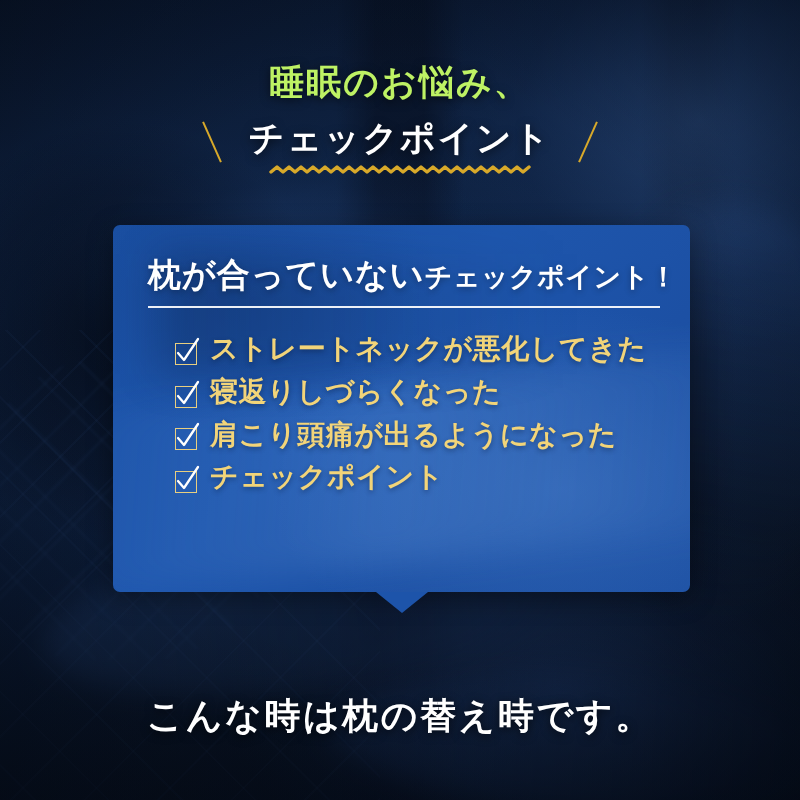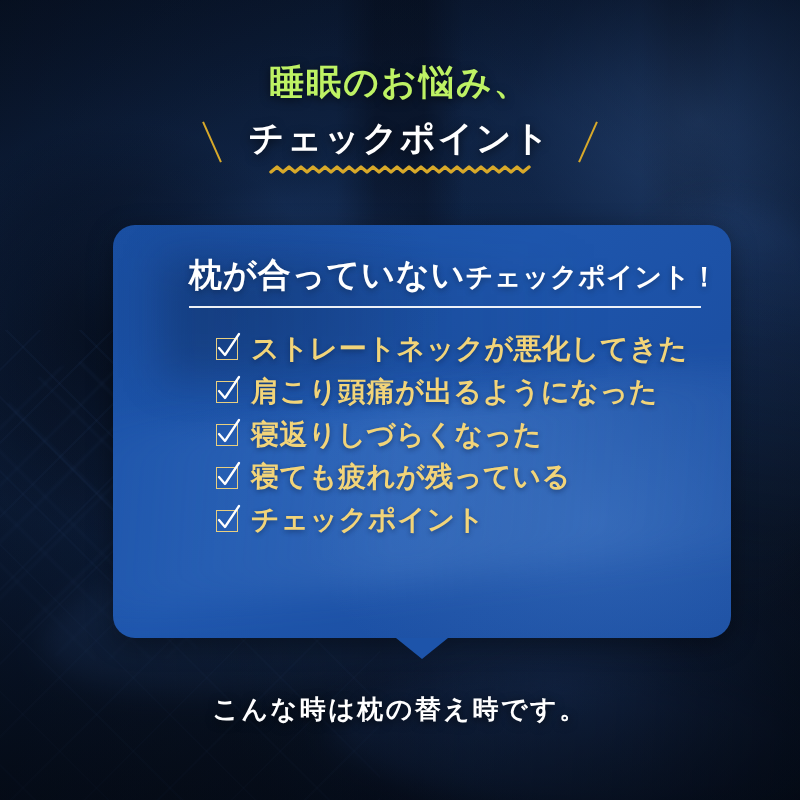--- a/index.html
+++ b/index.html
@@ -136,29 +136,28 @@
     display: block;
     margin: 4px auto 0;
   }
 
   
   .card {
     position: absolute;
     left: 113px;
     top: 225px;
     width: 577px;
-    height: 413px;
-    border-radius: 22px;
+    height: 367px;
+    border-radius: 7px;
     background:
       radial-gradient(ellipse 420px 260px at 78% 72%, rgba(86,142,216,0.30) 0%, rgba(86,142,216,0) 70%),
       radial-gradient(ellipse 300px 200px at 20% 18%, rgba(22,62,130,0.45) 0%, rgba(22,62,130,0) 72%),
       linear-gradient(135deg, #1a51a6 0%, #1e56ad 42%, #1c50a4 70%, #1b4ea1 100%);
     box-shadow: 0 6px 26px rgba(0,0,0,0.38);
     overflow: visible;
-    padding-left: 41px;
   }
   .card-sheen {
     position: absolute;
     inset: 0;
     border-radius: 11px;
     overflow: hidden;
     pointer-events: none;
   }
   .card-sheen::before {
     content: "";
@@ -218,21 +217,21 @@
     width: 512px;
   }
 
   .check-list {
     list-style: none;
     margin: 26px 0 0 0;
     padding: 0 0 0 27px;
   }
   .check-item {
     display: flex;
-    align-items: center;
+    align-items: flex-end;
     margin-bottom: 12px;
   }
   .check-box {
     position: relative;
     flex: 0 0 auto;
     width: 22px;
     height: 22px;
     margin-right: 13px;
   }
   .check-box .sq {
@@ -259,21 +258,21 @@
   }
 
   
   .footer {
     position: absolute;
     left: 0;
     right: 0;
     top: 692px;
     text-align: center;
     color: #ffffff;
-    font-size: 26px;
+    font-size: 36px;
     font-weight: bold;
     letter-spacing: 2.5px;
     text-shadow: 0 2px 10px rgba(0,0,0,0.7);
   }
 </style>
 </head>
 <body>
 
 <div class="stage">
 
@@ -317,39 +316,30 @@
           </span>
           <span class="check-label">ストレートネックが悪化してきた</span>
         </li>
         <li class="check-item">
           <span class="check-box">
             <span class="sq"></span>
             <svg class="tick" width="27" height="28" viewBox="0 0 27 28">
               <path d="M4 16 L10 23 L24 2" fill="none" stroke="#ffffff" stroke-width="2.3" stroke-linecap="round" stroke-linejoin="round"></path>
             </svg>
           </span>
-          <span class="check-label">肩こり頭痛が出るようになった</span>
-        </li>
-        <li class="check-item">
-          <span class="check-box">
-            <span class="sq"></span>
-            <svg class="tick" width="27" height="28" viewBox="0 0 27 28">
-              <path d="M4 16 L10 23 L24 2" fill="none" stroke="#ffffff" stroke-width="2.3" stroke-linecap="round" stroke-linejoin="round"></path>
-            </svg>
-          </span>
           <span class="check-label">寝返りしづらくなった</span>
         </li>
         <li class="check-item">
           <span class="check-box">
             <span class="sq"></span>
             <svg class="tick" width="27" height="28" viewBox="0 0 27 28">
               <path d="M4 16 L10 23 L24 2" fill="none" stroke="#ffffff" stroke-width="2.3" stroke-linecap="round" stroke-linejoin="round"></path>
             </svg>
           </span>
-          <span class="check-label">寝ても疲れが残っている</span>
+          <span class="check-label">肩こり頭痛が出るようになった</span>
         </li>
         <li class="check-item">
           <span class="check-box">
             <span class="sq"></span>
             <svg class="tick" width="27" height="28" viewBox="0 0 27 28">
               <path d="M4 16 L10 23 L24 2" fill="none" stroke="#ffffff" stroke-width="2.3" stroke-linecap="round" stroke-linejoin="round"></path>
             </svg>
           </span>
           <span class="check-label">チェックポイント</span>
         </li>

